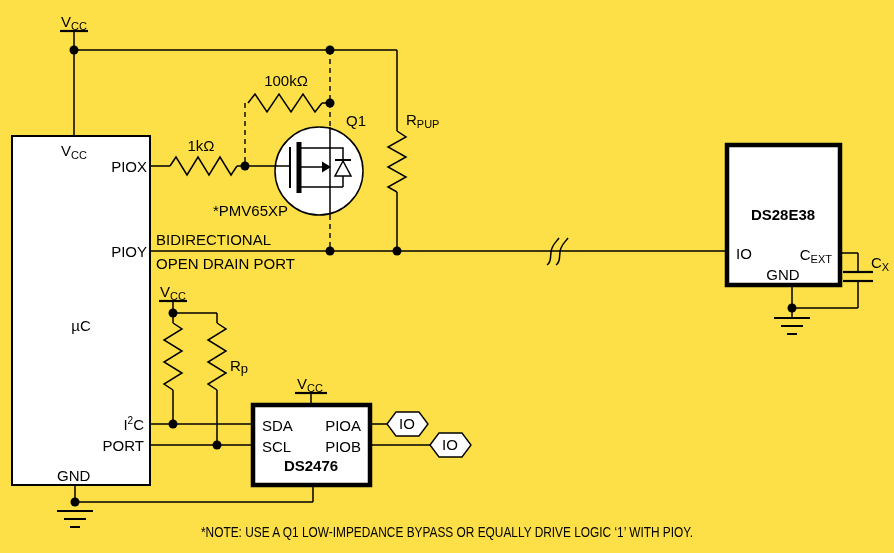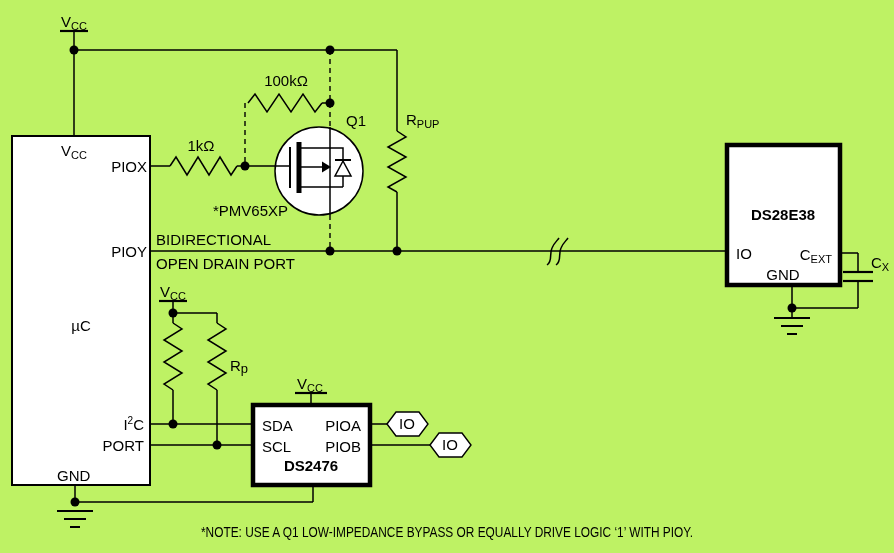--- a/index.html
+++ b/index.html
@@ -1,19 +1,19 @@
 <!DOCTYPE html>
 <html><head>
 <meta charset="utf-8">
 <style>
   html,body{margin:0;padding:0;background:#ffffff;}
   .canvas{
     position:relative;
     width:894px;height:553px;
-    background:#bef264;
+    background:#fde047;
     font-family:"Liberation Sans", sans-serif;
   }
   svg text{
     font-family:"Liberation Sans", sans-serif;
     fill:#000000;
     font-size:15px;
   }
   .bold{font-weight:bold;}
   .wire{stroke:#000;stroke-width:1.5;fill:none;}
   .wire-thick{stroke:#000;stroke-width:2.2;fill:none;}

